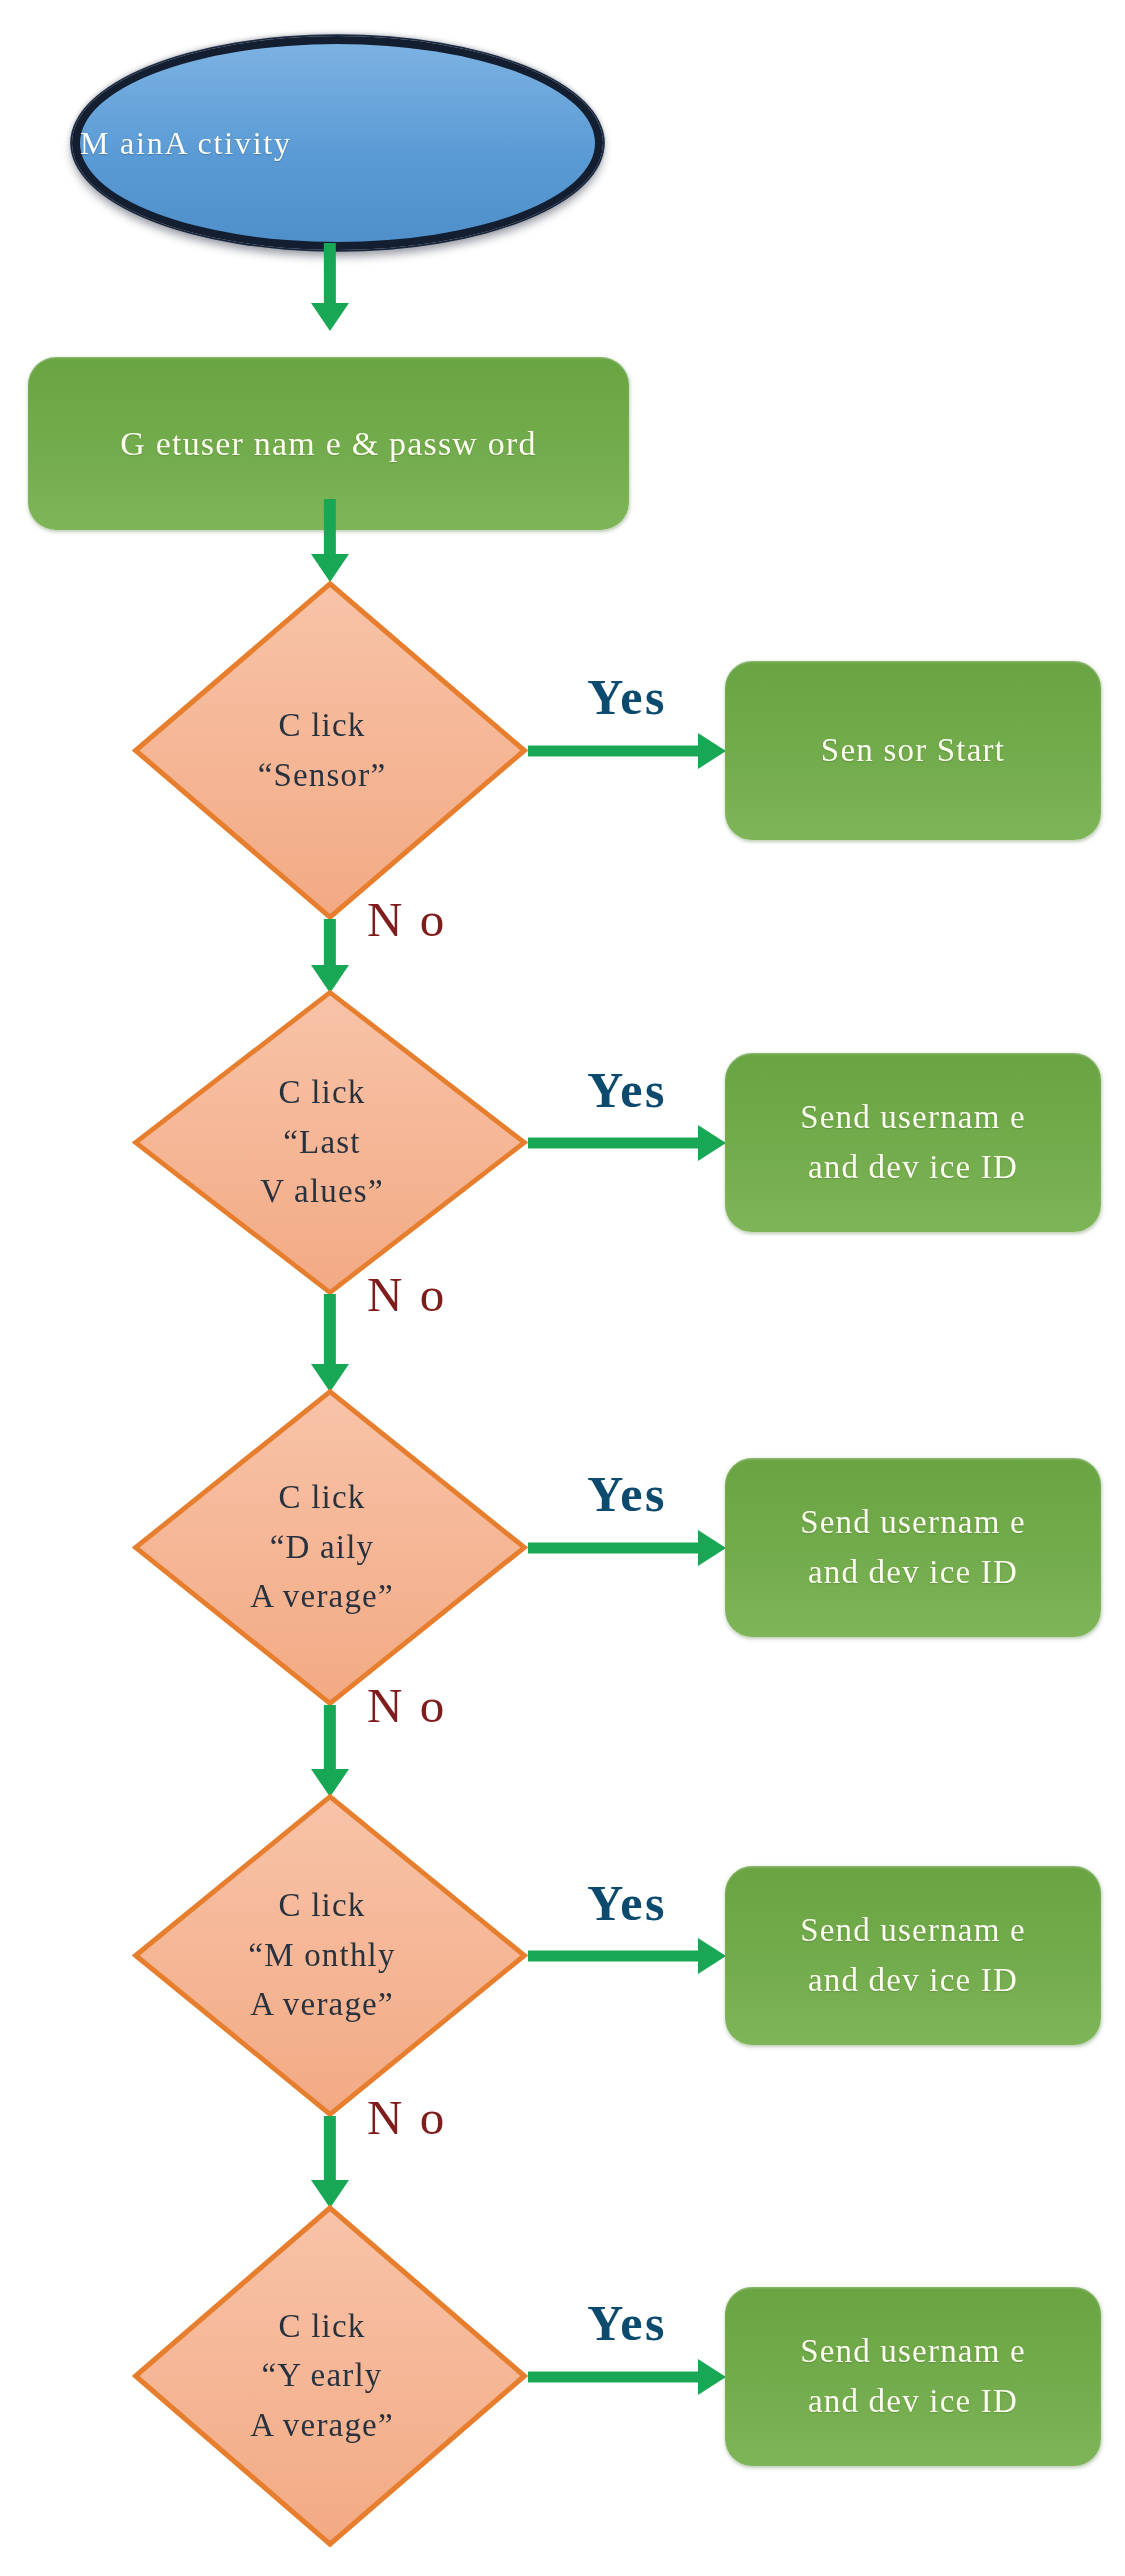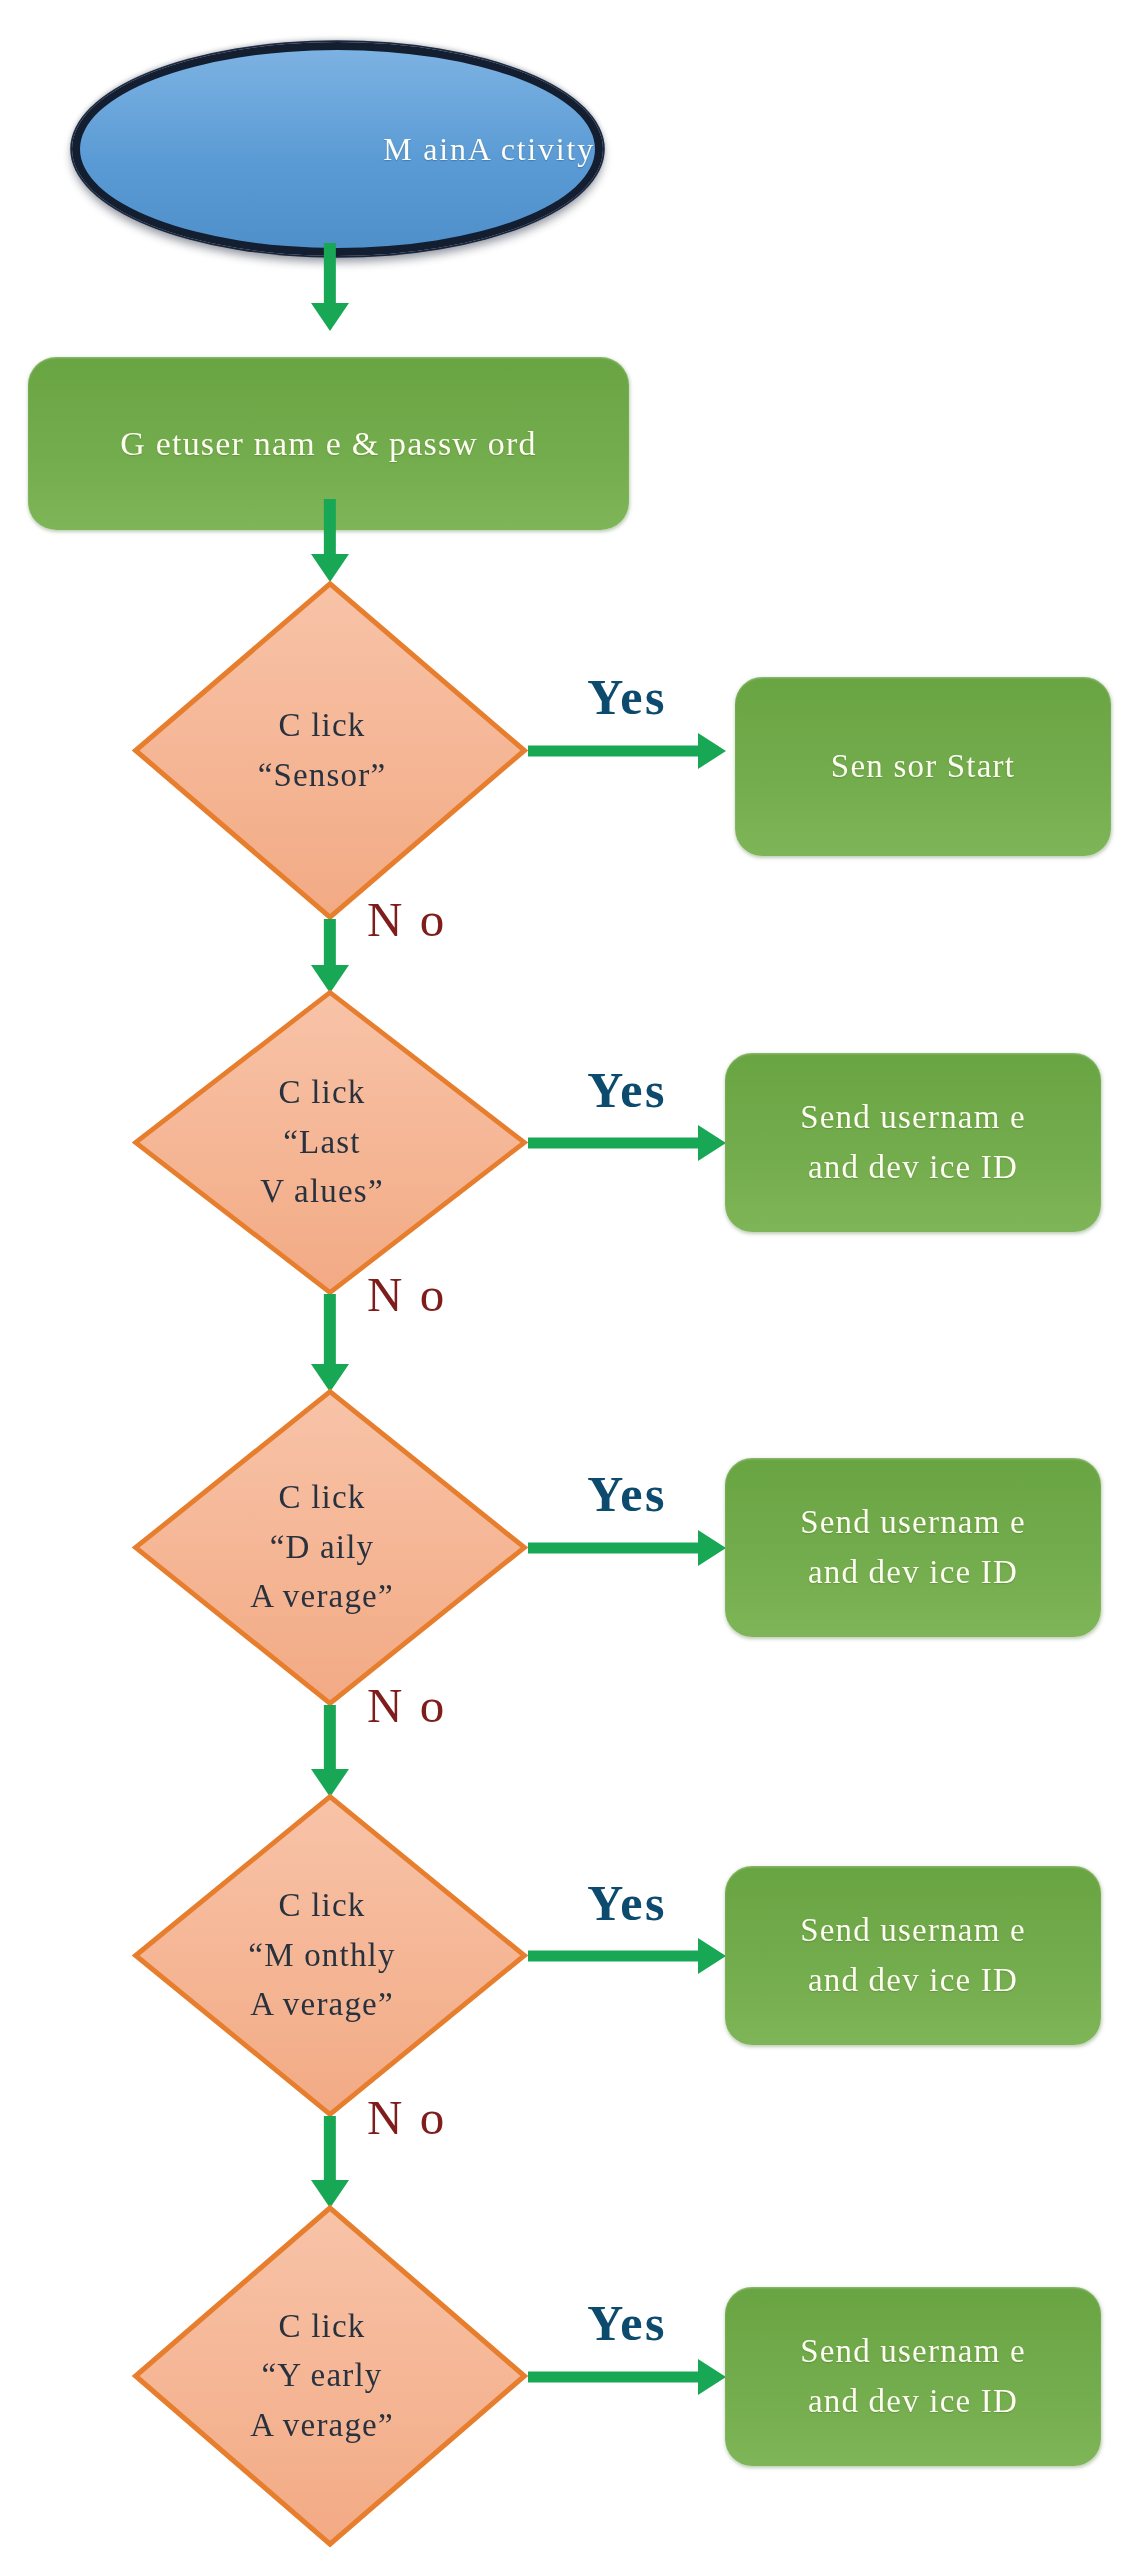--- a/index.html
+++ b/index.html
@@ -7,26 +7,26 @@
     position:relative;
     width:1126px;
     height:2576px;
     background:#ffffff;
     overflow:hidden;
     font-family:"Liberation Serif","DejaVu Serif",serif;
   }
 
   
   .start-ellipse{
-    position:absolute;left:72px;top:42px;width:515px;height:198px;
+    position:absolute;left:72px;top:36px;width:515px;height:198px;
     border-radius:50%;
     background:linear-gradient(180deg,#7cb2e2 0%,#5b9bd5 55%,#4f8fca 100%);
     border:8px solid #131e30;
     box-shadow:0 6.1px 9.8px rgba(10,20,40,.45),0 -2.5px 4.9px rgba(10,20,40,.30),0 0 0 1.8px #23334d;
-    display:flex;align-items:center;justify-content:flex-end;
+    display:flex;align-items:center;justify-content:flex-start;
   }
   .start-label{
     color:#fdfdf8;font-size:32px;letter-spacing:1.8px;text-align:center;
     text-shadow:0 0.6px 1.2px rgba(30,60,100,.35);
   }
 
   
   .process-box{
     position:absolute;left:28px;top:327px;width:601px;height:173px;
     border-radius:28px;
@@ -132,21 +132,21 @@
     <svg class="diamond" viewBox="0 0 645 530" preserveAspectRatio="none" style="top: 580px; height: 341px;">
       <polygon points="322.5,6 639,265 322.5,524 6,265" fill="url(#peachGrad)" stroke="#e67e2e" stroke-width="8" stroke-linejoin="miter"></polygon>
     </svg>
     <div class="diamond-label" style="top: 580px; height: 341px;">C lick
 “Sensor”</div>
     <div class="yes-label" style="top: 664px;">Yes</div>
     <div class="harrow yes-arrow" style="top: 732px;">
       <div class="arrow-shaft"></div>
       <div class="arrow-head"></div>
     </div>
-    <div class="result-box" style="top: 677px; margin-left: 10px;">
+    <div class="result-box" style="top: 661px;">
       <div class="node-label result-label">Sen sor Start</div>
     </div>
     <div class="varrow no-arrow" style="left: 310px; top: 919px; height: 74px;">
       <div class="arrow-shaft"></div>
       <div class="arrow-head"></div>
     </div>
     <div class="no-label" style="top: 889px;">N o</div>
   </div>
       <div class="row">
     <svg class="diamond" viewBox="0 0 645 530" preserveAspectRatio="none" style="top: 989px; height: 307px;">

